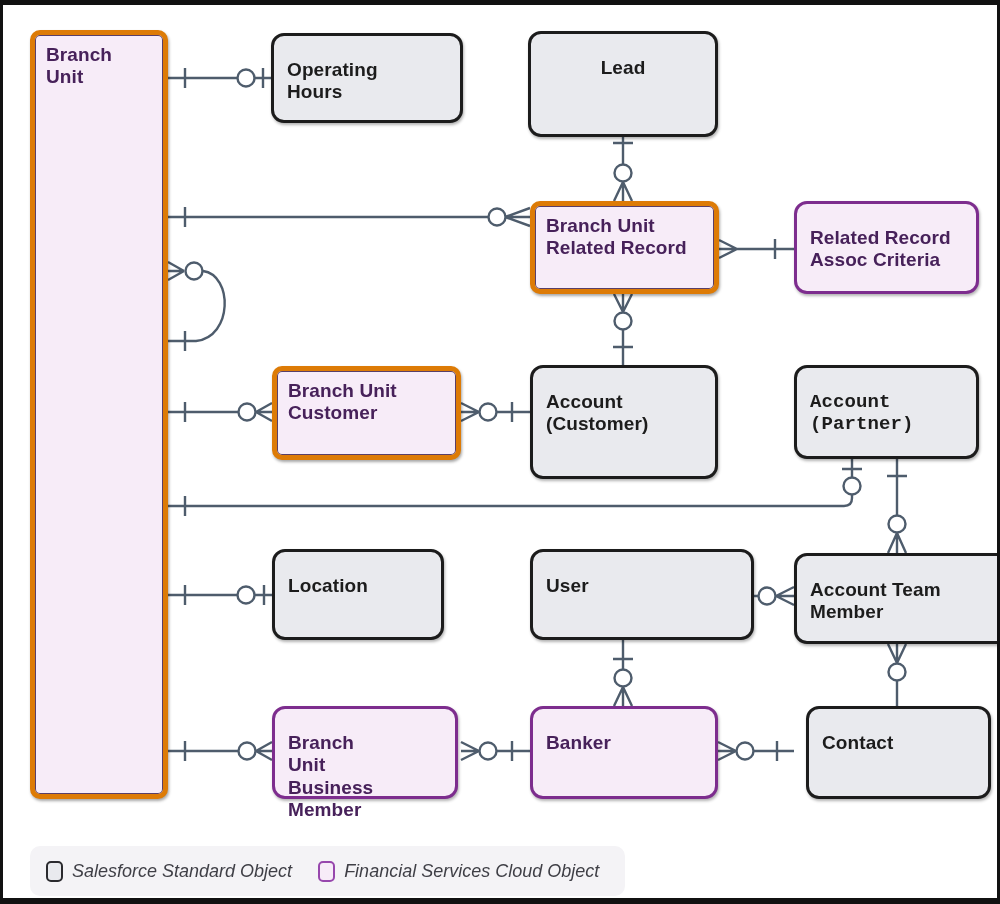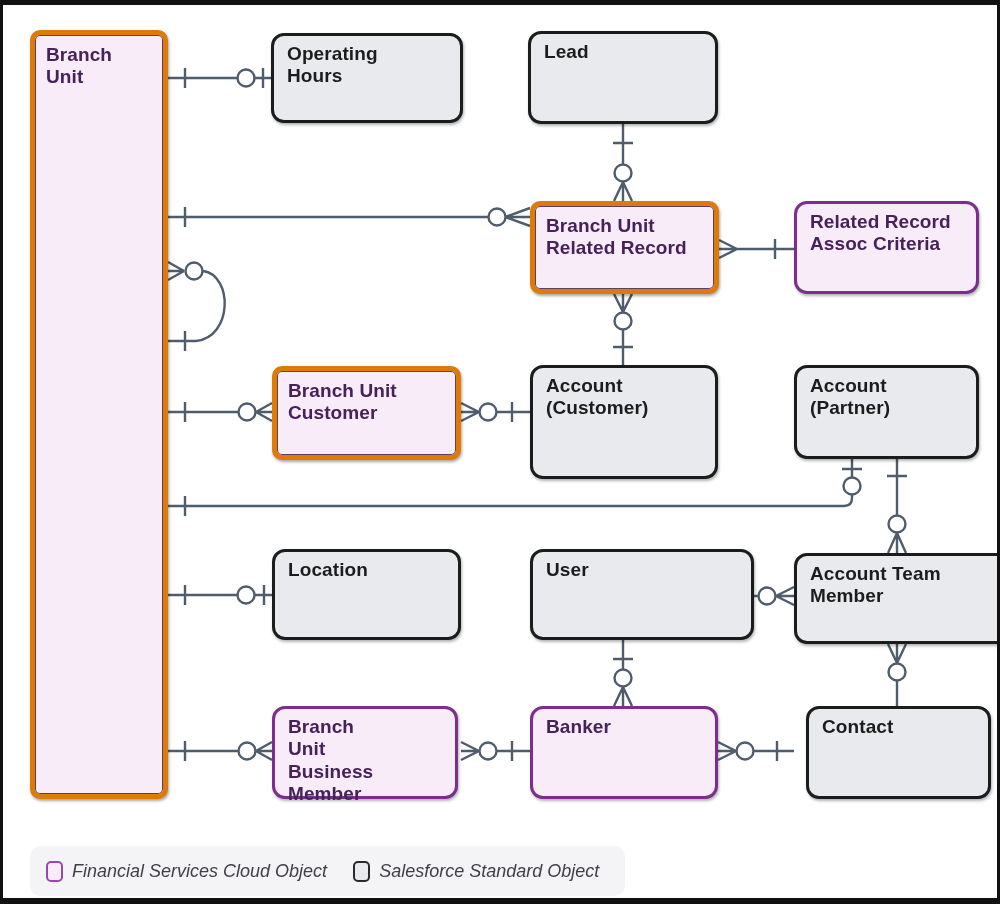--- a/index.html
+++ b/index.html
@@ -18,21 +18,21 @@
     font-family:"Liberation Sans", sans-serif;}
   .frame{position:absolute;left:0;top:0;width:1000px;height:904px;box-sizing:border-box;
     border-style:solid;border-color:#111;border-width:5px 3px 6px 3px;pointer-events:none;z-index:50;}
   .diagram{position:absolute;left:0;top:16px;width:1000px;height:904px;}
   svg.wires{position:absolute;left:0;top:0;z-index:1;}
   svg.wires path{fill:none;stroke:var(--c-line);stroke-width:2.4;stroke-linecap:butt;}
   svg.wires circle{fill:#fff;stroke:var(--c-line);stroke-width:2.4;}
   .node{position:absolute;box-sizing:border-box;z-index:2;border-radius:13px;
     background:var(--c-grayfill);border:3px solid var(--c-darkborder);
     box-shadow:1px 2px 3px rgba(0,0,0,0.30);}
-  .node .lbl{display:block;padding:7px 13px;font-size:19px;font-weight:bold;
+  .node .lbl{display:block;padding:23px 13px;font-size:19px;font-weight:bold;
     line-height:1.18;color:var(--c-stdtext);letter-spacing:0.1px;}
   .node.fsc{background:var(--c-pink);border:3px solid var(--c-purple);}
   .node.fsc .lbl{color:var(--c-plum);}
   .node.fsc-highlighted{background:var(--c-pink);border:5px solid var(--c-accent);border-radius:10px;
     box-shadow:inset 0 0 0 1px rgba(61,33,80,0.85), 1px 2px 3px rgba(0,0,0,0.35);}
   .node.fsc-highlighted .lbl{color:var(--c-plum);padding:9px 11px;}
   .legend{position:absolute;left:30px;top:830px;height:50px;z-index:2;
     display:flex;align-items:center;gap:26px;padding:0 26px 0 16px;
     background:var(--c-legendbg);border-radius:10px;}
   .legend-item{display:flex;align-items:center;gap:9px;}
@@ -134,39 +134,39 @@
     </g>
   </svg>
 
   <div id="nodes-layer">
       <div class="node fsc-highlighted" style="left: 30px; top: 14px; width: 138px; height: 769px;">
         <span class="lbl" style="max-width: 80px;">Branch Unit</span>
       </div>
       <div class="node standard" style="left: 271px; top: 17px; width: 192px; height: 90px;">
         <span class="lbl" style="max-width: 105px;">Operating Hours</span>
       </div>
-      <div class="node standard" style="left: 528px; top: 15px; width: 190px; height: 93px;">
+      <div class="node standard" style="left: 528px; top: 15px; width: 190px; height: 106px; text-align: center;">
         <span class="lbl">Lead</span>
       </div>
       <div class="node fsc-highlighted" style="left: 530px; top: 185px; width: 189px; height: 93px;">
         <span class="lbl" style="max-width: 150px;">Branch Unit Related Record</span>
       </div>
       <div class="node fsc" style="left: 794px; top: 185px; width: 185px; height: 93px;">
         <span class="lbl" style="max-width: 160px;">Related Record Assoc Criteria</span>
       </div>
       <div class="node fsc-highlighted" style="left: 272px; top: 350px; width: 189px; height: 94px;">
         <span class="lbl" style="max-width: 125px;">Branch Unit Customer</span>
       </div>
       <div class="node standard" style="left: 530px; top: 349px; width: 188px; height: 114px;">
         <span class="lbl" style="max-width: 115px;">Account (Customer)</span>
       </div>
       <div class="node standard" style="left: 794px; top: 349px; width: 185px; height: 94px;">
-        <span class="lbl" style="max-width: 115px;">Account (Partner)</span>
+        <span class="lbl" style="max-width: 115px; font-family: Liberation Mono, monospace;">Account (Partner)</span>
       </div>
-      <div class="node standard" style="left: 272px; top: 533px; width: 189px; height: 91px;">
+      <div class="node standard" style="left: 272px; top: 533px; width: 172px; height: 91px;">
         <span class="lbl">Location</span>
       </div>
       <div class="node standard" style="left: 530px; top: 533px; width: 224px; height: 91px;">
         <span class="lbl">User</span>
       </div>
       <div class="node standard" style="left: 794px; top: 537px; width: 222px; height: 91px;">
         <span class="lbl" style="max-width: 135px;">Account Team Member</span>
       </div>
       <div class="node fsc" style="left: 272px; top: 690px; width: 186px; height: 93px;">
         <span class="lbl" style="max-width: 100px;">Branch Unit Business Member</span>
@@ -174,23 +174,23 @@
       <div class="node fsc" style="left: 530px; top: 690px; width: 188px; height: 93px;">
         <span class="lbl">Banker</span>
       </div>
       <div class="node standard" style="left: 794px; top: 690px; width: 185px; height: 93px; margin-left: 12px;">
         <span class="lbl">Contact</span>
       </div>
     </div>
 
   <div class="legend">
     <span class="legend-item">
+      <span class="swatch standard"></span>
+      <span class="txt">Salesforce Standard Object</span>
+    </span>
+    <span class="legend-item">
       <span class="swatch fsc"></span>
       <span class="txt">Financial Services Cloud Object</span>
-    </span>
-    <span class="legend-item">
-      <span class="swatch standard"></span>
-      <span class="txt">Salesforce Standard Object</span>
     </span>
   </div>
 </div>
 
 <div class="frame"></div>
 
 </body></html>

